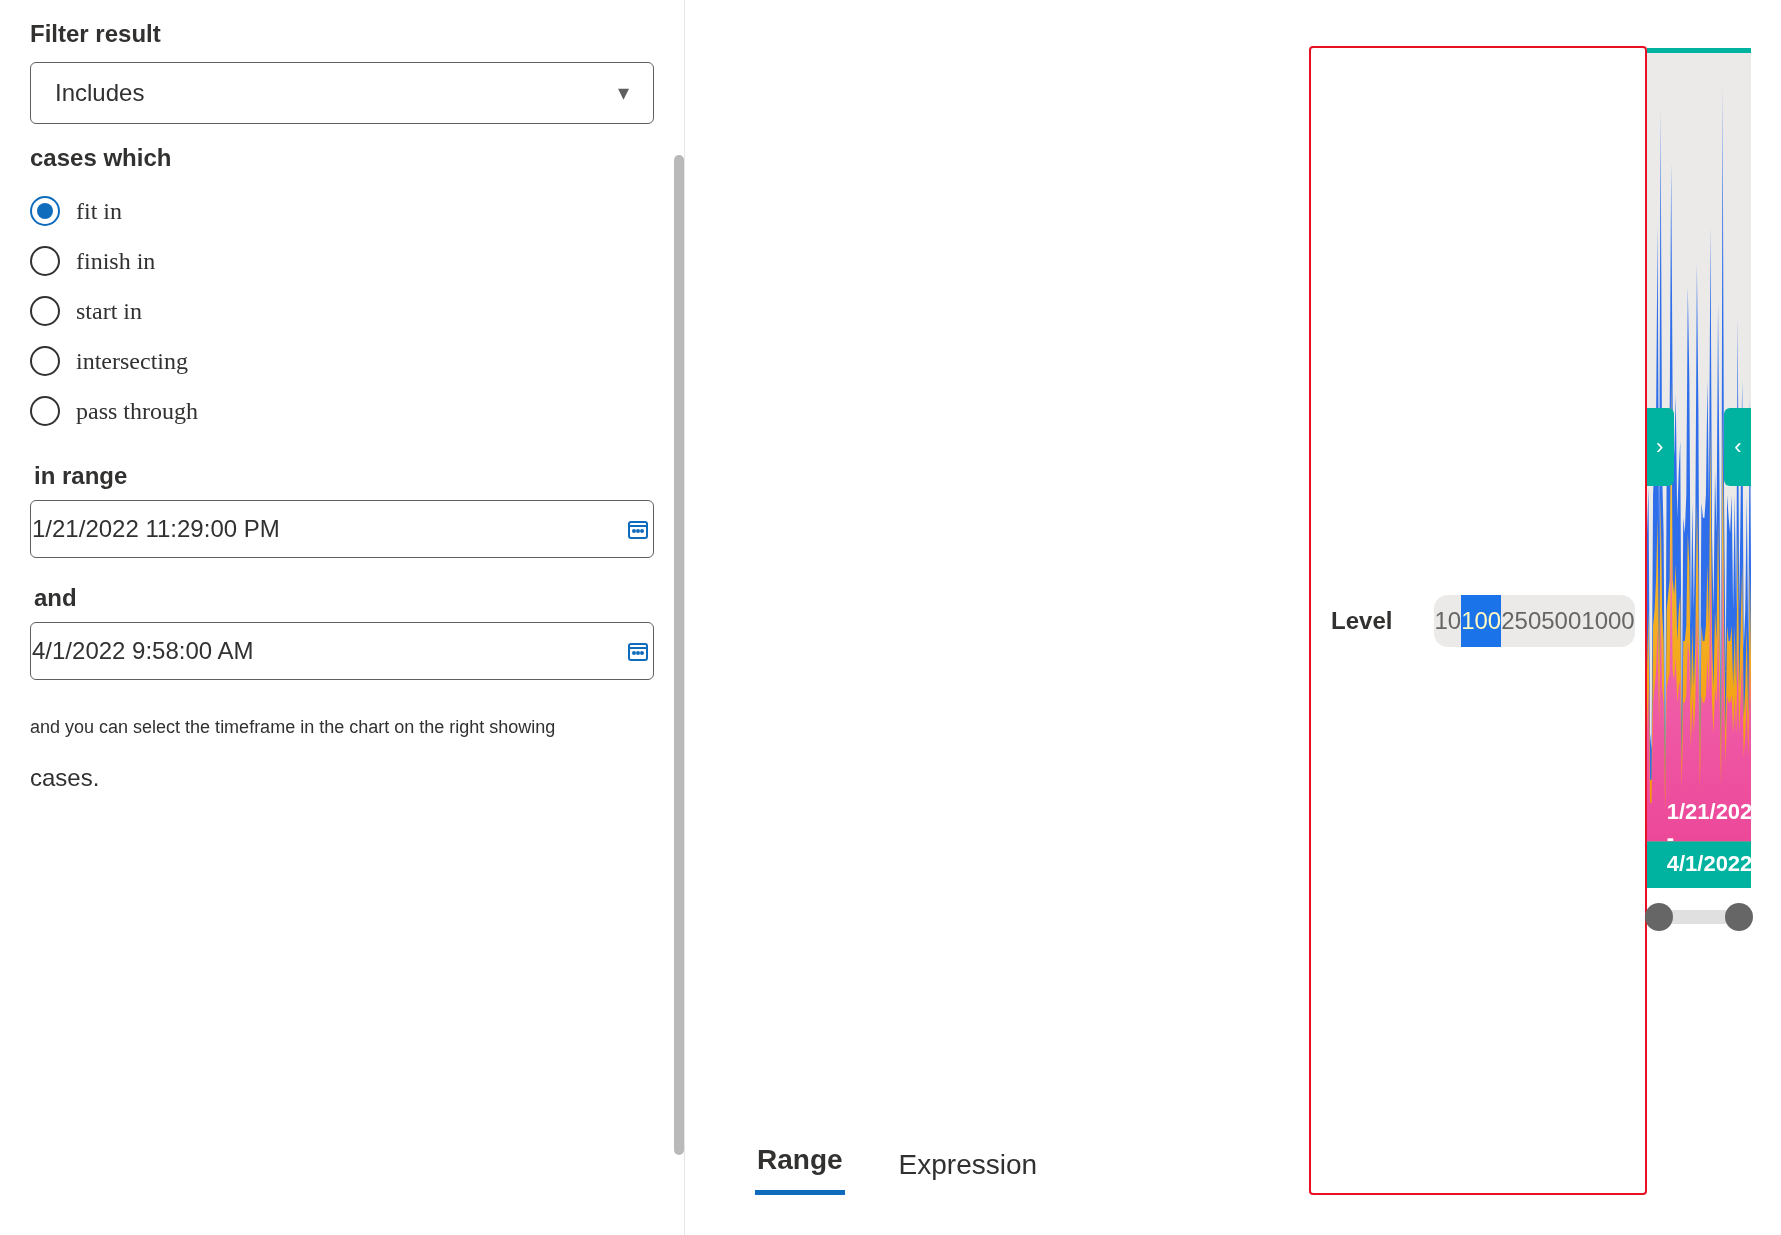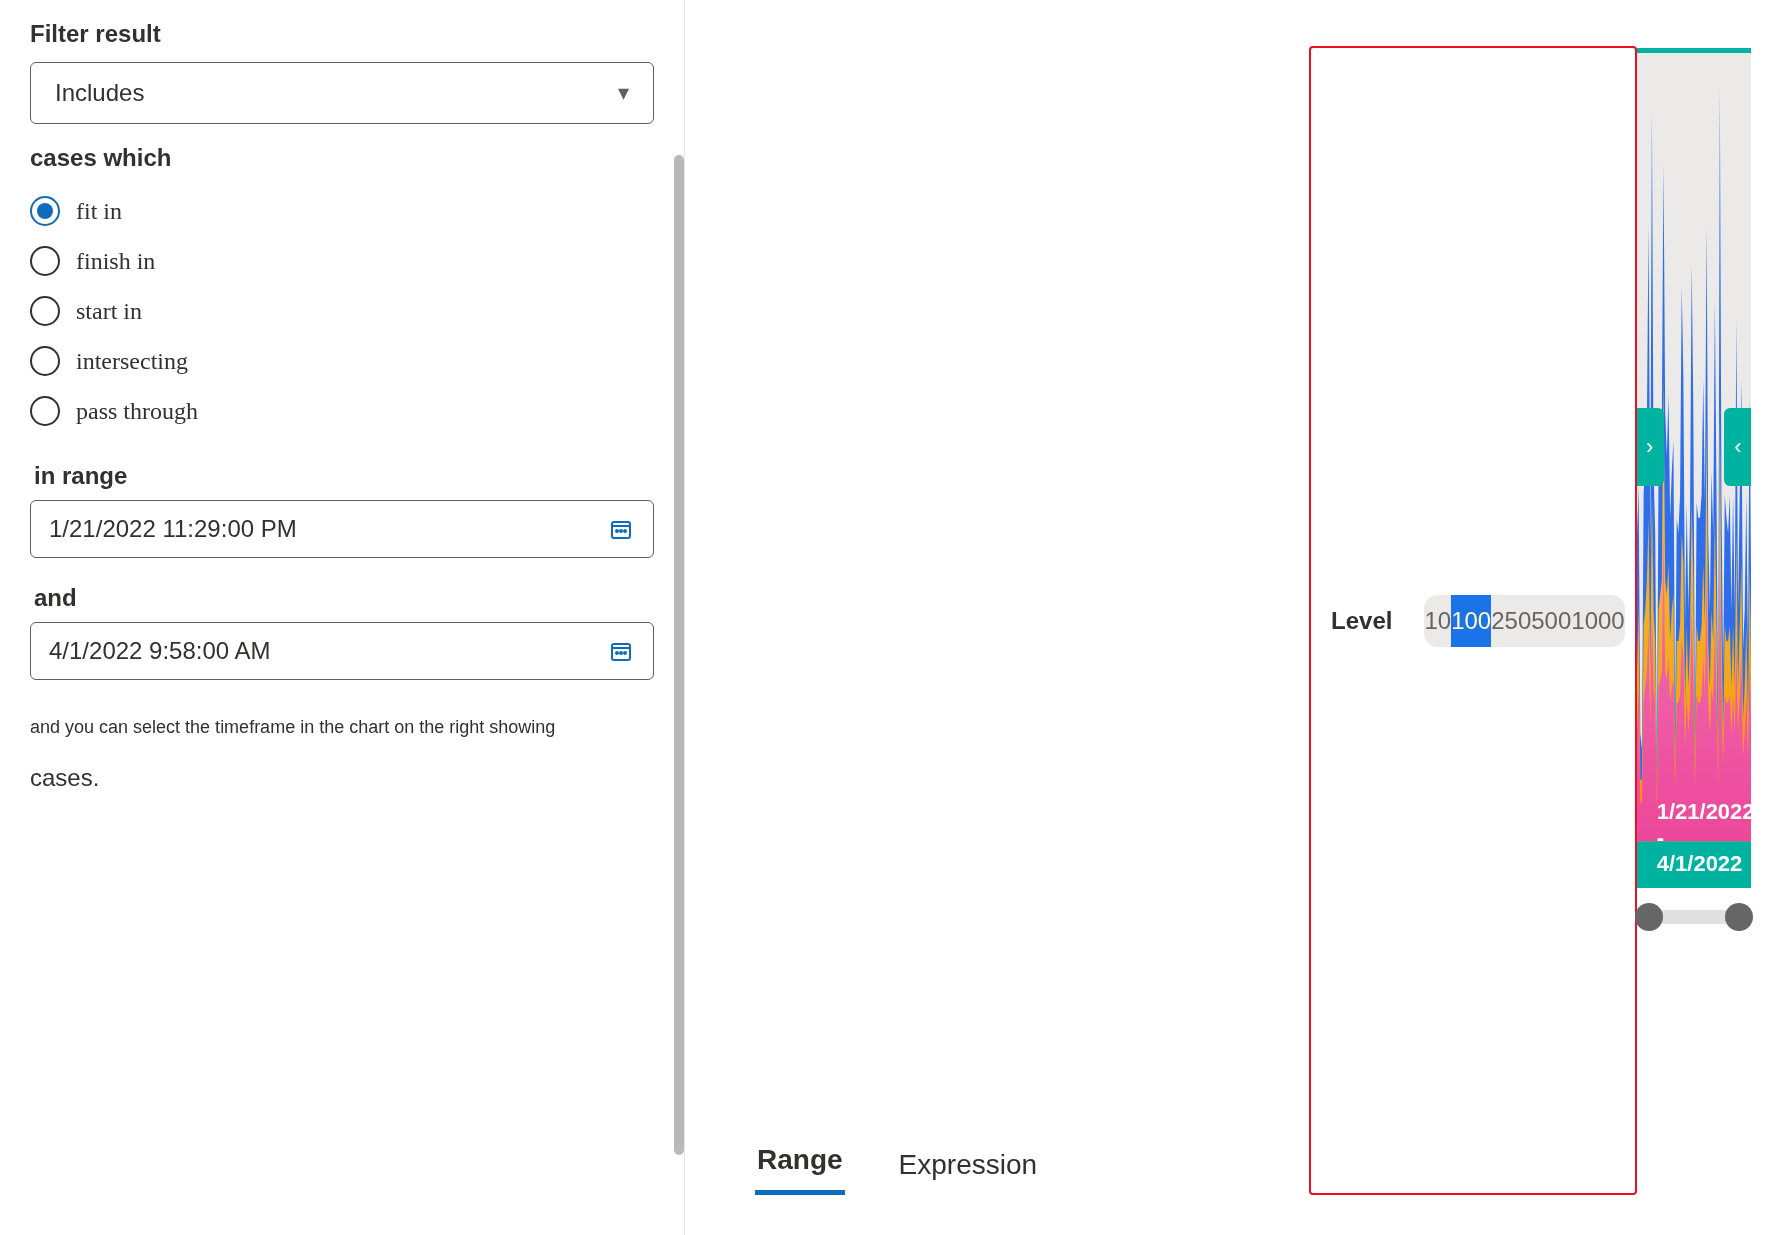--- a/index.html
+++ b/index.html
@@ -46,21 +46,21 @@
     flex:0 0 30px;
   }
   .radio.checked { border-color:#0f6cbd;}
   .radio.checked::after {
     content:""; width:16px; height:16px; border-radius:50%; background:#0f6cbd;
   }
   .field-label { font-weight:600; margin:26px 0 10px 4px; font-size:24px;}
   .field-label:first-of-type{ margin-top:30px;}
   .date-input {
     display:flex; align-items:center; justify-content:space-between;
-    padding:0 18px;
+    padding:0 1px;
     height:58px;
     border:1px solid #5f5f5f; border-radius:6px;
     font-size:24px;
     cursor:text;
     gap:24px;
   }
   .cal-icon { width:28px; height:28px; color:#0f6cbd; display:flex; align-items:center; justify-content:center;}
   .desc { margin:34px 0 20px 0; line-height:1.45; font-size:18px;}
   .toggle-group {
     border:2.5px solid #e81123;
@@ -93,21 +93,21 @@
     padding:8px 30px 40px 70px;
     border-left:1px solid #e6e6e6;
     display:flex; flex-direction:row;
   }
   .tabs { display:flex; gap:52px; align-items:flex-end; font-size:28px;}
   .tab { padding:14px 2px; cursor:pointer; color:#323130; font-weight:400;}
   .tab.active { font-weight:700; border-bottom:5px solid #0f6cbd;}
   .level-row {
     display:flex; align-items:center; margin-top:38px;
     justify-content:flex-end;
-    gap:26px;
+    gap:36px;
     border:2.5px solid #e81123;
     border-radius:4px;
     padding:8px 10px 8px 20px;
     margin-left:270px;
   }
   .level-label { font-weight:700; margin-right:6px; font-size:24px;}
   .seg {
     display:flex; background:#eceae8; border-radius:14px; overflow:hidden;
     flex:1;
   }

